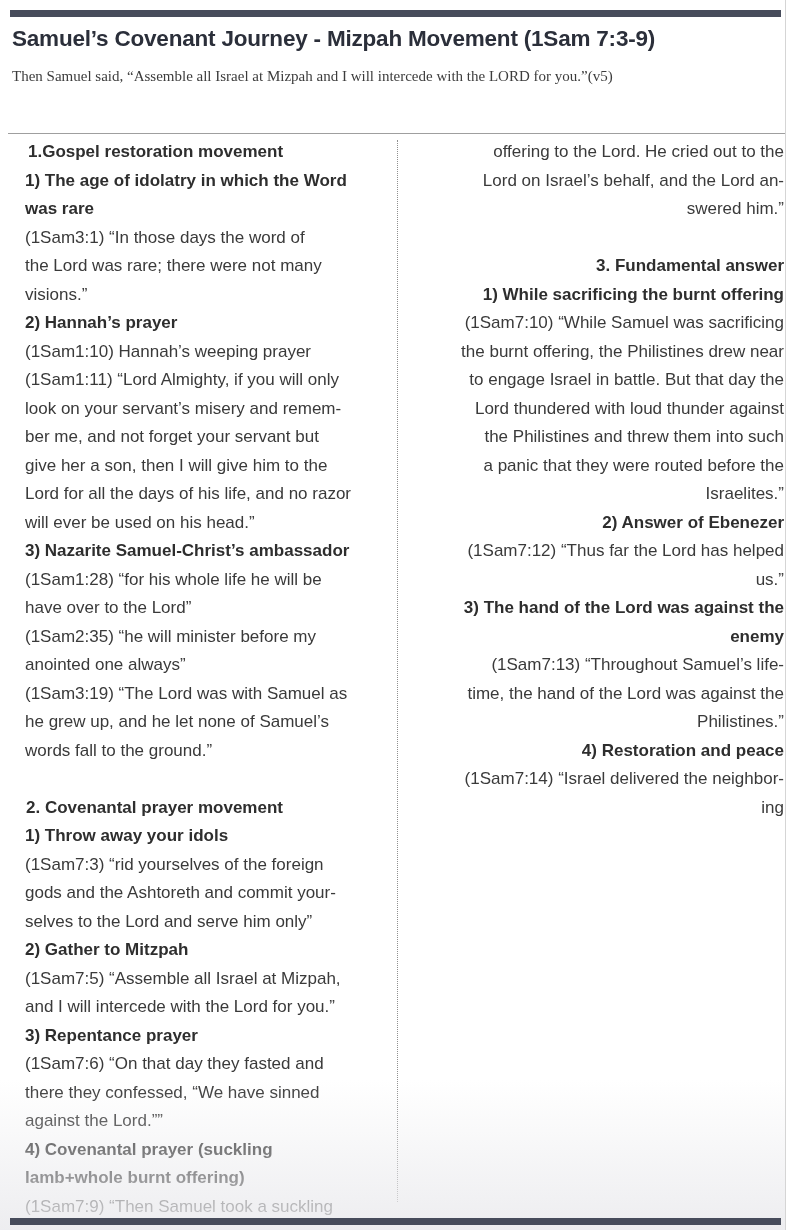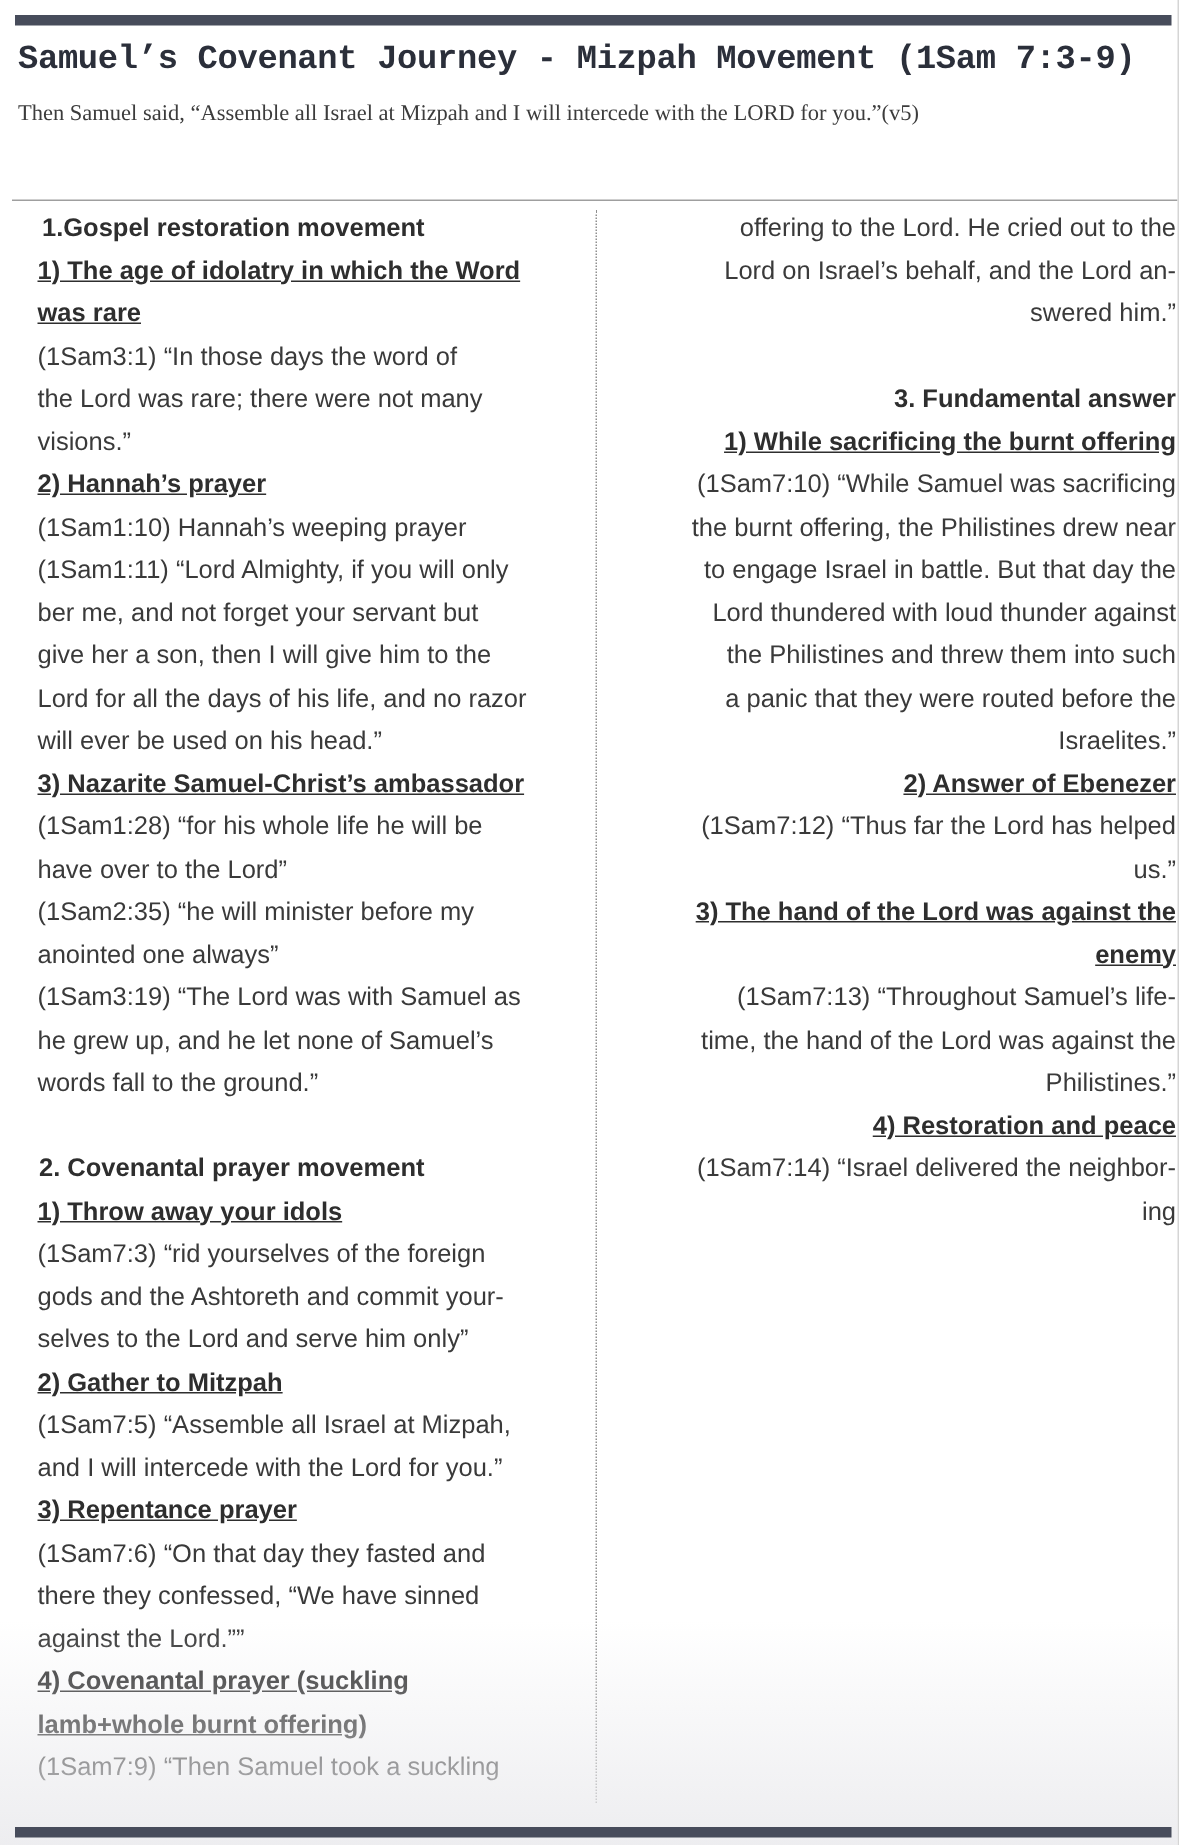--- a/index.html
+++ b/index.html
@@ -22,21 +22,21 @@
   }
   .accent-bar{
     position:absolute;left:10px;right:4px;height:7px;
     background:#474c5b;
   }
   .accent-bar.top{top:10px;}
   .accent-bar.bottom{bottom:5px;}
   .title{
     position:absolute;left:12px;top:26px;right:10px;
     font-size:22.5px;font-weight:600;color:#2b2f3a;
-    letter-spacing:-0.2px;white-space:nowrap;font-family:Liberation Mono, monospace;
+    letter-spacing:-0.2px;white-space:nowrap;
   }
   .subtitle{
     position:absolute;left:12px;top:68px;right:10px;
     font-size:15px;color:#3c3c3c;white-space:nowrap;font-family:Liberation Serif, serif;
   }
   .head-rule{
     position:absolute;left:8px;right:0;top:133px;
     border-top:1px solid #9f9f9f;
   }
   .col-divider{
@@ -47,21 +47,21 @@
     position:absolute;top:138px;bottom:14px;
     font-size:17px;line-height:28.5px;color:#3a3a3a;
     overflow:hidden;
   }
   .col-left{left:12px;width:384px;}
   .col-right{left:410px;width:374px;text-align:right;}
   .line{white-space:nowrap;}
   .k-h1{font-weight:bold;color:#2e2e2e;margin-left:16px;}
   .k-h2{font-weight:bold;color:#2e2e2e;margin-left:14px;}
   .col-right .k-h2{margin-left:6px;}
-  .k-sub{font-weight:bold;color:#2e2e2e;margin-left:13px;text-decoration:underline;}
+  .k-sub{font-weight:bold;color:#2e2e2e;margin-left:13px;}
   .k-body{margin-left:13px;}
   .col-right .k-body{margin-left:12px;}
   .k-blank{height:28.5px;}
 </style>
 </head>
 <body>
 
 <div class="page">
   <div class="accent-bar top" style="background: rgb(71, 76, 91);"></div>
 
@@ -74,20 +74,21 @@
   <div class="col col-left">
       <div class="line k-h1">1.Gospel restoration movement</div>
       <div class="line k-sub">1) The age of idolatry in which the Word</div>
       <div class="line k-sub">was rare</div>
       <div class="line k-body">(1Sam3:1) “In those days the word of</div>
       <div class="line k-body">the Lord was rare; there were not many</div>
       <div class="line k-body">visions.”</div>
       <div class="line k-sub">2) Hannah’s prayer</div>
       <div class="line k-body">(1Sam1:10) Hannah’s weeping prayer</div>
       <div class="line k-body">(1Sam1:11) “Lord Almighty, if you will only</div>
+      <div class="line k-body">look on your servant’s misery and remem-</div>
       <div class="line k-body">ber me, and not forget your servant but</div>
       <div class="line k-body">give her a son, then I will give him to the</div>
       <div class="line k-body">Lord for all the days of his life, and no razor</div>
       <div class="line k-body">will ever be used on his head.”</div>
       <div class="line k-sub">3) Nazarite Samuel-Christ’s ambassador</div>
       <div class="line k-body">(1Sam1:28) “for his whole life he will be</div>
       <div class="line k-body">have over to the Lord”</div>
       <div class="line k-body">(1Sam2:35) “he will minister before my</div>
       <div class="line k-body">anointed one always”</div>
       <div class="line k-body">(1Sam3:19) “The Lord was with Samuel as</div>

